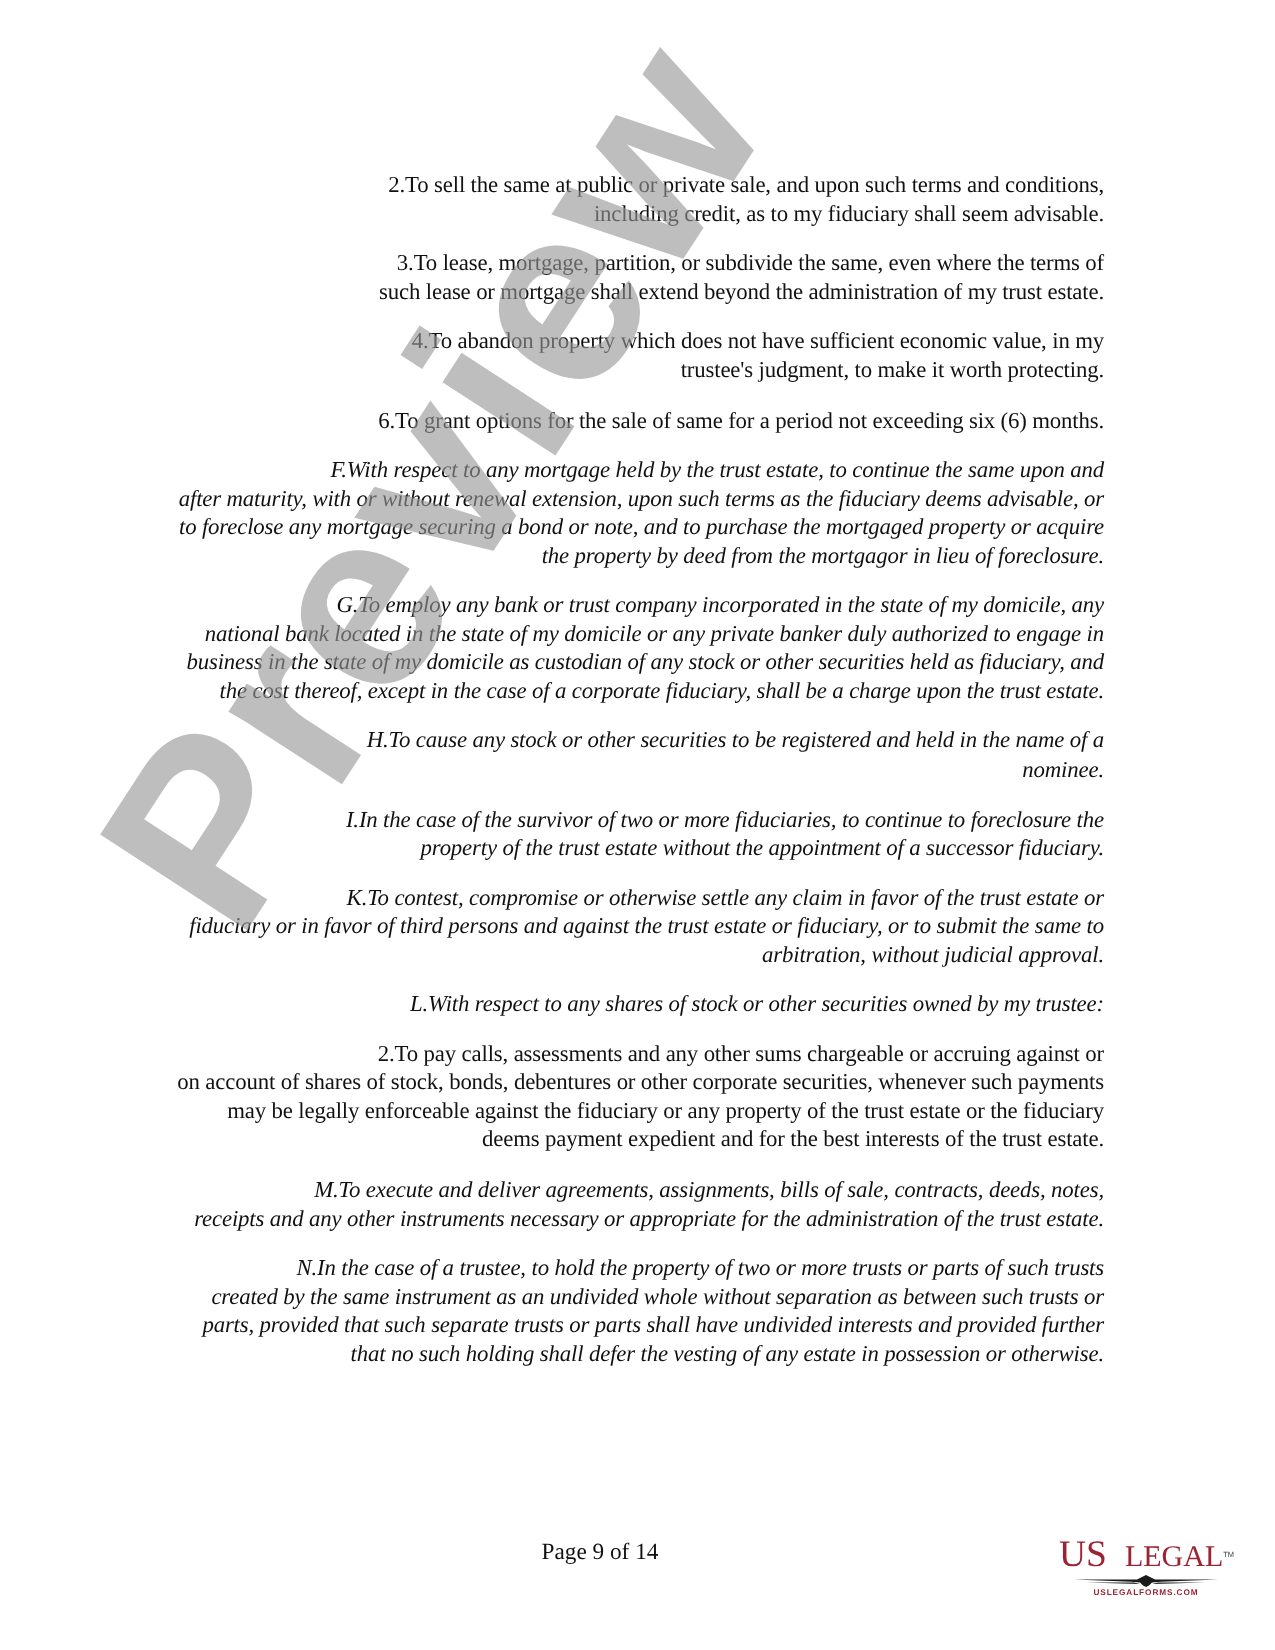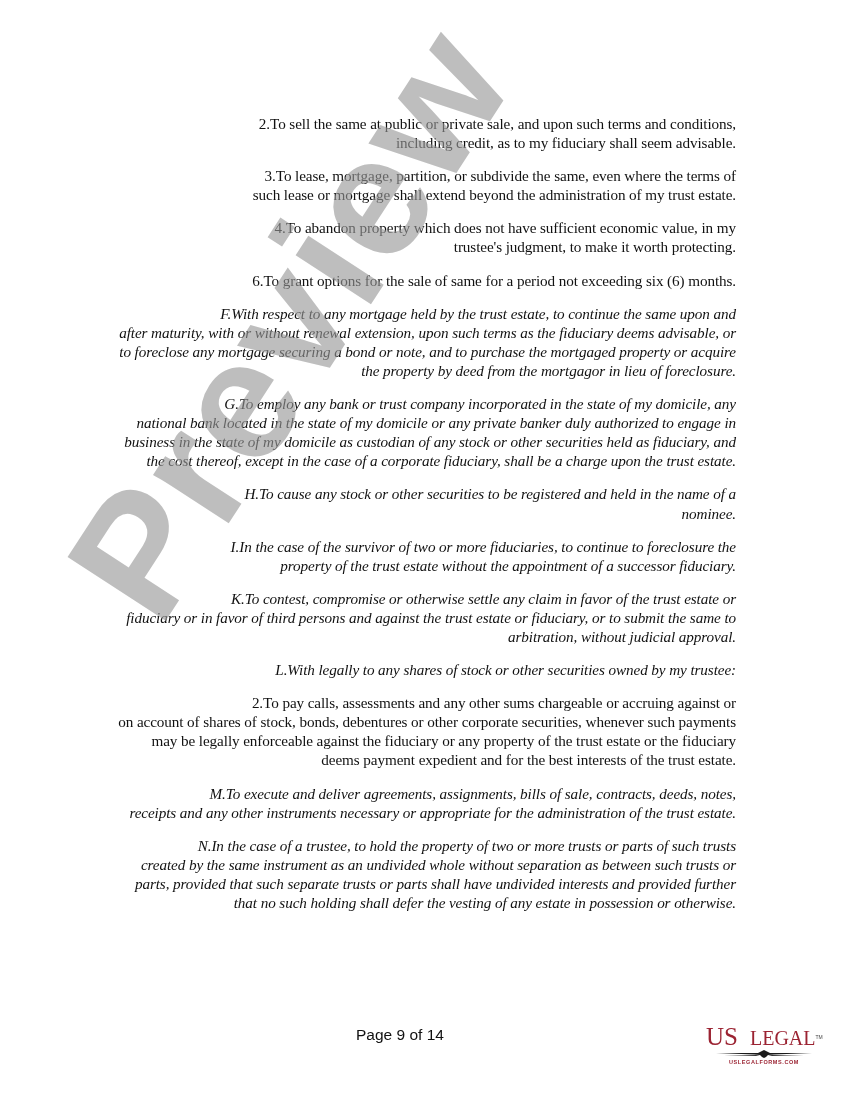--- a/index.html
+++ b/index.html
@@ -18,21 +18,21 @@
     .marker { display: inline-block; width: 48px; text-indent: 0; }
     .watermark {
       position: absolute; left: 110px; top: 500px;
       font-family: "Liberation Sans", sans-serif; font-weight: bold;
       font-size: 170px; color: rgba(150,150,150,0.62);
       transform: rotate(-57deg); transform-origin: left center;
       letter-spacing: 2px; pointer-events: none; z-index: 2; white-space: nowrap;
     }
     .footer-page {
       position: absolute; left: 0; width: 800px; top: 1026px; text-align: center;
-      font-family: Liberation Sans, sans-serif; font-size: 15.5px; color: #111;
+      font-family: Liberation Serif, serif; font-size: 15.5px; color: #111;
     }
     .logo { position: absolute; left: 706px; top: 1026px; width: 116px; height: 42px; text-align: center; }
     .logo-text {
       font-family: "Liberation Serif", serif; font-size: 25px; color: #9b2332; line-height: 22px;
       letter-spacing: 0px;
     }
     .logo-text .small { font-size: 20px; margin-left: 12px; }
     .logo-tm { font-family: "Liberation Sans", sans-serif; font-size: 5px; vertical-align: top; color: #444; }
     .logo-url {
       font-family: "Liberation Sans", sans-serif; font-size: 5.5px; font-weight: bold; color: #9b2332;
@@ -47,21 +47,21 @@
   <div class="doc-body">
     <p class="para lvl2"><span class="marker">2.</span><span>To sell the same at public or private sale, and upon such terms and conditions, including credit, as to my fiduciary shall seem advisable.</span></p>
     <p class="para lvl2"><span class="marker">3.</span><span>To lease, mortgage, partition, or subdivide the same, even where the terms of such lease or mortgage shall extend beyond the administration of my trust estate.</span></p>
     <p class="para lvl2"><span class="marker">4.</span><span>To abandon property which does not have sufficient economic value, in my trustee's judgment, to make it worth protecting.</span></p>
     <p class="para lvl2"><span class="marker">6.</span><span>To grant options for the sale of same for a period not exceeding six (6) months.</span></p>
     <p class="para lvl1"><span class="marker">F.</span><span>With respect to any mortgage held by the trust estate, to continue the same upon and after maturity, with or without renewal extension, upon such terms as the fiduciary deems advisable, or to foreclose any mortgage securing a bond or note, and to purchase the mortgaged property or acquire the property by deed from the mortgagor in lieu of foreclosure.</span></p>
     <p class="para lvl1"><span class="marker">G.</span><span>To employ any bank or trust company incorporated in the state of my domicile, any national bank located in the state of my domicile or any private banker duly authorized to engage in business in the state of my domicile as custodian of any stock or other securities held as fiduciary, and the cost thereof, except in the case of a corporate fiduciary, shall be a charge upon the trust estate.</span></p>
     <p class="para lvl1"><span class="marker">H.</span><span>To cause any stock or other securities to be registered and held in the name of a nominee.</span></p>
     <p class="para lvl1"><span class="marker">I.</span><span>In the case of the survivor of two or more fiduciaries, to continue to foreclosure the property of the trust estate without the appointment of a successor fiduciary.</span></p>
     <p class="para lvl1"><span class="marker">K.</span><span>To contest, compromise or otherwise settle any claim in favor of the trust estate or fiduciary or in favor of third persons and against the trust estate or fiduciary, or to submit the same to arbitration, without judicial approval.</span></p>
-    <p class="para lvl1"><span class="marker">L.</span><span>With legally to any shares of stock or other securities owned by my trustee:</span></p>
+    <p class="para lvl1"><span class="marker">L.</span><span>With respect to any shares of stock or other securities owned by my trustee:</span></p>
     <p class="para lvl2"><span class="marker">2.</span><span>To pay calls, assessments and any other sums chargeable or accruing against or on account of shares of stock, bonds, debentures or other corporate securities, whenever such payments may be legally enforceable against the fiduciary or any property of the trust estate or the fiduciary deems payment expedient and for the best interests of the trust estate.</span></p>
     <p class="para lvl1"><span class="marker">M.</span><span>To execute and deliver agreements, assignments, bills of sale, contracts, deeds, notes, receipts and any other instruments necessary or appropriate for the administration of the trust estate.</span></p>
     <p class="para lvl1"><span class="marker">N.</span><span>In the case of a trustee, to hold the property of two or more trusts or parts of such trusts created by the same instrument as an undivided whole without separation as between such trusts or parts, provided that such separate trusts or parts shall have undivided interests and provided further that no such holding shall defer the vesting of any estate in possession or otherwise.</span></p>
   </div>
 
   <div class="watermark">Preview</div>
 
   <div class="footer-page">Page 9 of 14</div>
 
   <div class="logo">

